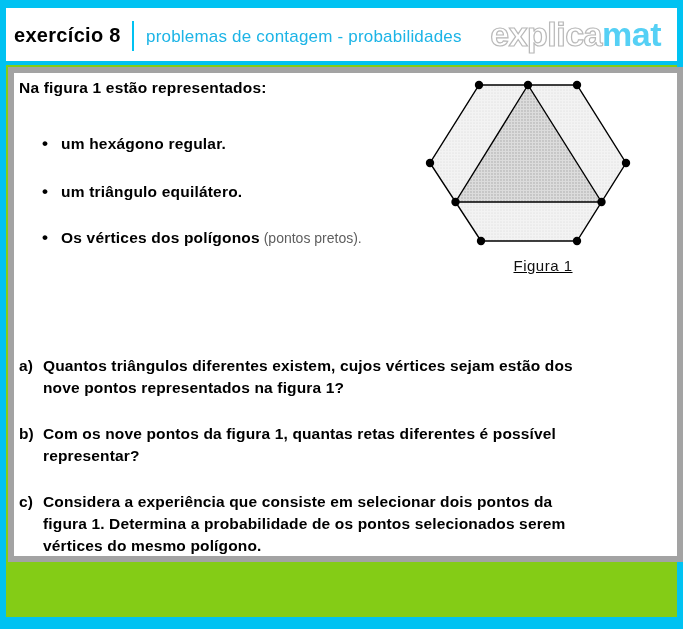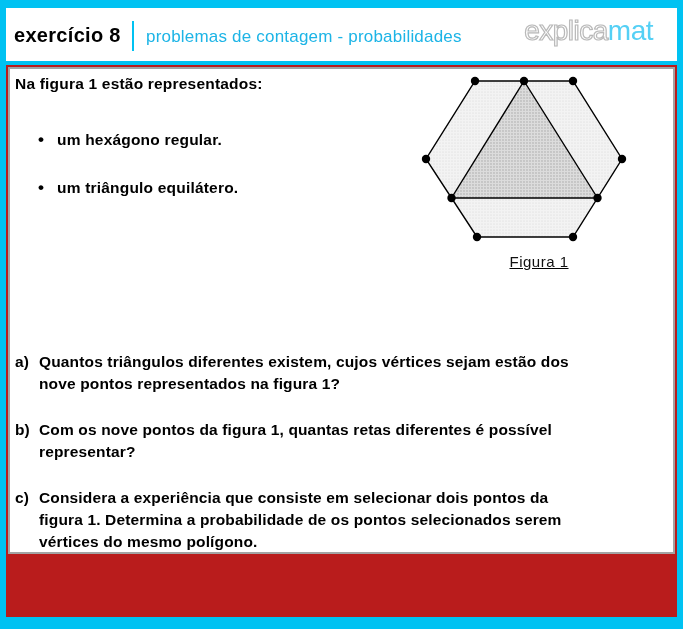--- a/index.html
+++ b/index.html
@@ -1,36 +1,36 @@
 <!DOCTYPE html>
 <html><head>
 <meta charset="utf-8">
 <style>
   html,body{margin:0;padding:0;}
   body{width:683px;height:629px;background:#ffffff;font-family:"Liberation Sans",sans-serif;color:#000;overflow:hidden;}
-  .page{position:relative;width:683px;height:629px;background:#b91c1c;}
+  .page{position:relative;width:683px;height:629px;background:#84cc16;}
 
   
   .bar-top{position:absolute;left:0;top:0;width:683px;height:8px;}
   .bar-bottom{position:absolute;left:0;bottom:0;width:683px;height:12px;}
   .bar-left{position:absolute;left:0;top:0;width:6px;height:629px;}
   .bar-right{position:absolute;right:0;top:0;width:6px;height:629px;}
 
   
   .header{position:absolute;left:6px;top:8px;width:671px;height:53px;background:#fff;}
   .hdr-divider{position:absolute;left:0;top:61px;width:683px;height:4px;}
   .ex-label{position:absolute;left:8px;top:16px;font-size:20px;font-weight:bold;letter-spacing:.3px;}
   .hdr-sep{position:absolute;left:126px;top:13px;width:2px;height:30px;}
   .hdr-sub{position:absolute;left:140px;top:19px;font-size:17px;font-weight:400;letter-spacing:.2px;}
-  .logo{position:absolute;right:24px;top:7px;font-size:28px;font-weight:normal;letter-spacing:-.5px;}
+  .logo{position:absolute;right:16px;top:7px;font-size:34px;font-weight:bold;letter-spacing:-.5px;}
   .logo-outline{color:#ffffff;-webkit-text-stroke:1.2px #b9b9b9;text-shadow:0 0 1px #c9c9c9;}
   .logo-solid{}
 
   
-  .content{position:absolute;left:8px;top:67px;width:663px;height:483px;border:2px solid #a3a3a3;background:#fff;}
+  .content{position:absolute;left:8px;top:67px;width:663px;height:483px;border:6px solid #a3a3a3;background:#fff;}
   .content-inner{position:relative;width:100%;height:100%;}
 
   .intro{position:absolute;left:5px;top:6px;font-size:15.5px;font-weight:bold;letter-spacing:.2px;}
 
   .bullet{position:absolute;left:28px;font-size:15.5px;font-weight:bold;letter-spacing:.2px;}
   .bullet::before{content:"\2022";position:absolute;left:0;top:-1px;font-size:17px;}
   .bullet .btxt{margin-left:19px;}
   .bullet .bsuffix{font-weight:400;color:#5e5e5e;font-size:14px;letter-spacing:0;}
   .b1{top:62px;} .b2{top:110px;} .b3{top:156px;}
 
@@ -68,20 +68,23 @@
   <div class="content">
     <div class="content-inner">
 
       <div class="intro">Na figura 1 estão representados:</div>
 
       <div class="bullet b2">
         <span class="btxt">um triângulo equilátero.</span>
       </div>
       <div class="bullet b1">
         <span class="btxt">um hexágono regular.</span>
+      </div>
+      <div class="bullet b3">
+        <span class="btxt">Os vértices dos polígonos</span><span class="bsuffix"> (pontos pretos).</span>
       </div>
 
       <div class="figure">
         <svg width="230" height="176" viewBox="0 0 230 176">
           <defs>
             <pattern id="stipLight" width="3" height="3" patternUnits="userSpaceOnUse">
               <rect width="3" height="3" fill="#f3f3f3"></rect>
               <circle cx="1" cy="1" r="0.55" fill="#d6d6d6"></circle>
             </pattern>
             <pattern id="stipDark" width="3" height="3" patternUnits="userSpaceOnUse">

